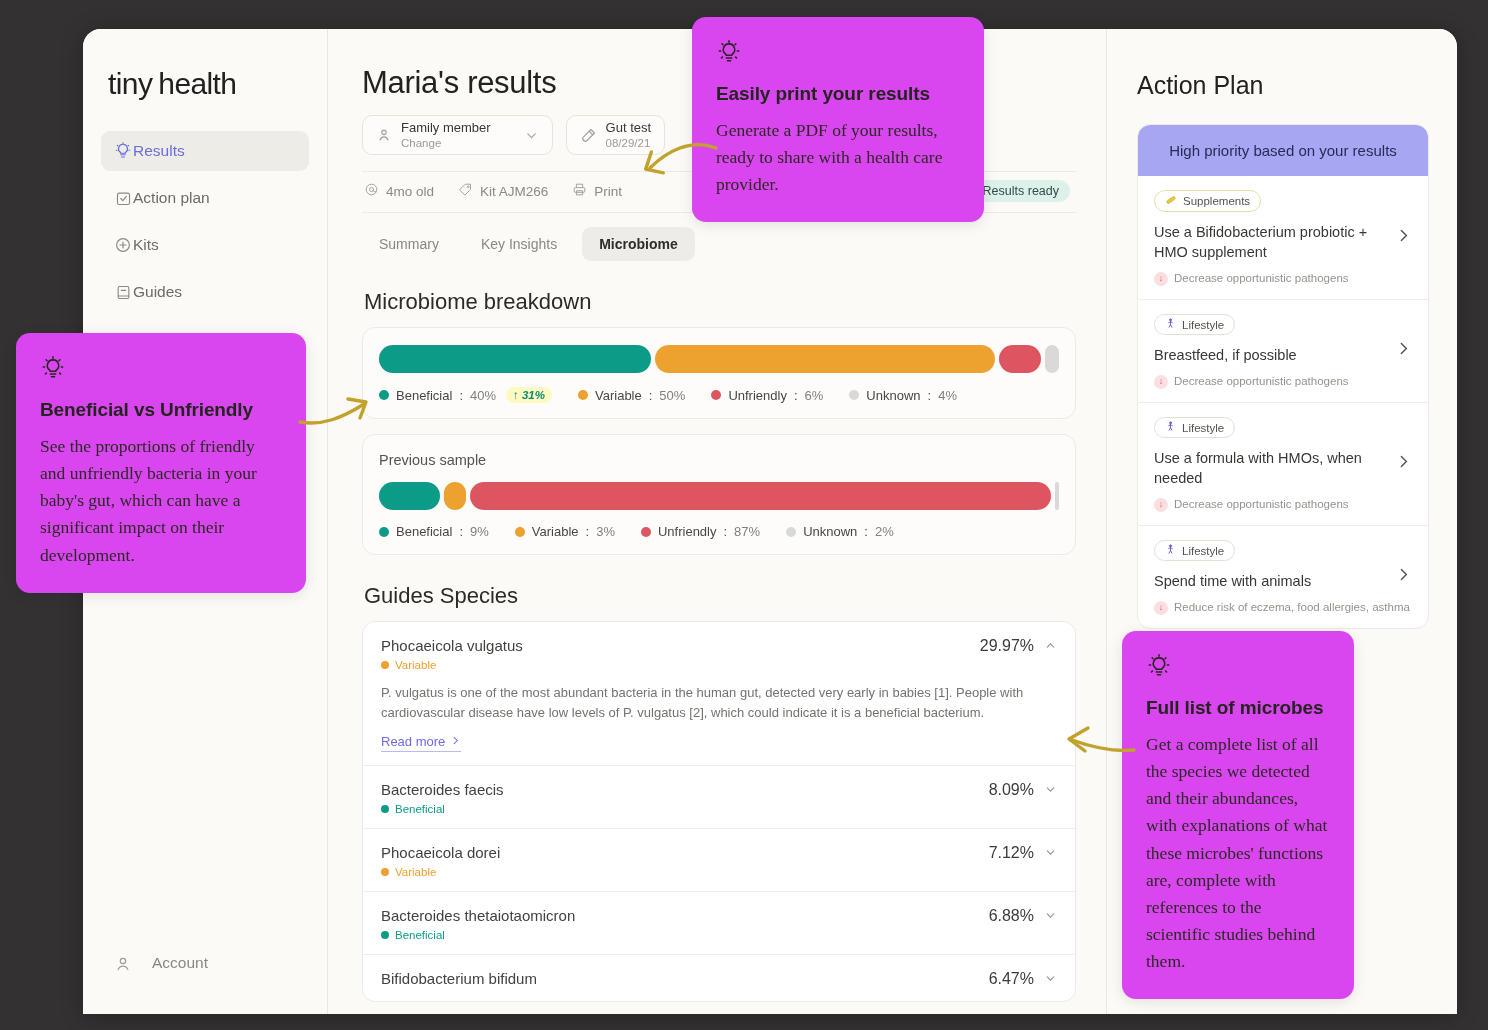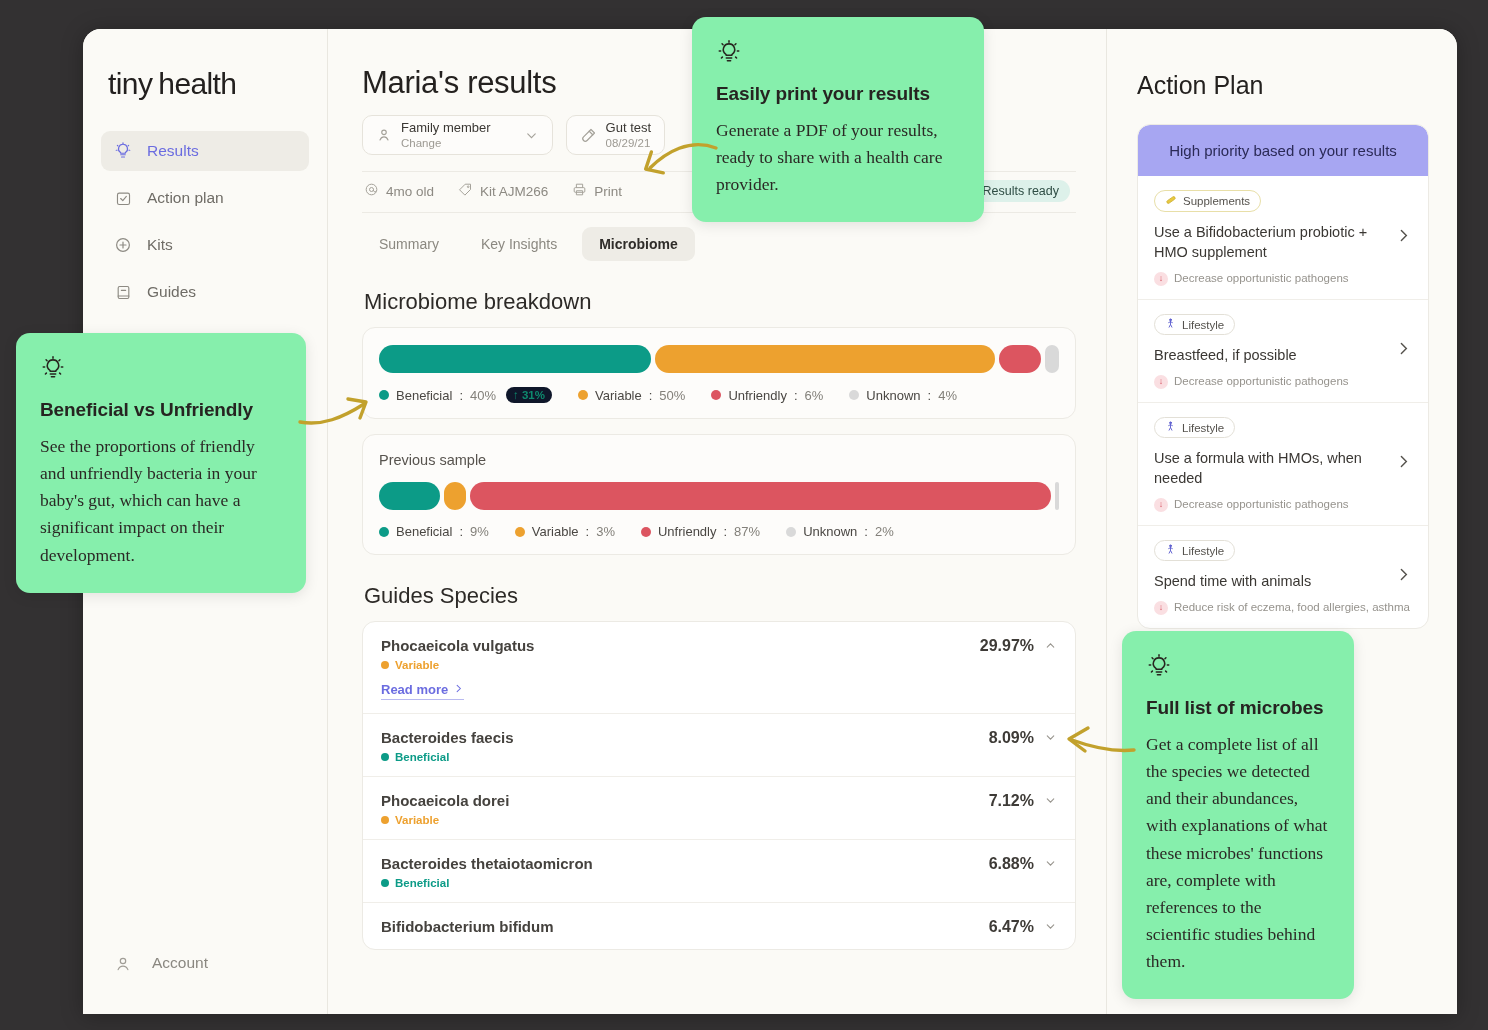--- a/index.html
+++ b/index.html
@@ -31,21 +31,21 @@
     position: relative;
   }
   .logo {
     font-size: 30px; letter-spacing: -0.6px;
     color: #23201f; font-weight: 400;
     margin: 10px 0 0 7px;
   }
   .logo b { font-weight: 400; }
   .nav { margin-top: 30px; }
   .nav-item {
-    display: flex; align-items: center; gap: 14px;
+    display: flex; align-items: center; 
     height: 40px; padding: 0 12px;
     border-radius: 9px; cursor: pointer;
     color: #6f6c66; font-size: 15.5px;
     margin-bottom: 7px;
   }
   .nav-item.active { background: #eeece6; color: #6b6ce0; }
   .nav-ico { width: 20px; height: 20px; display:flex; align-items:center; justify-content:center; flex:0 0 20px;}
   .account {
     position: absolute; left: 18px; bottom: 22px;
     display: flex; gap: 19px;
@@ -106,30 +106,30 @@
 
   .bar { display: flex; gap: 4px; height: 28px; }
   .seg { border-radius: 14px; }
 
   .legend { display: flex; align-items: center; gap: 26px; margin-top: 14px; flex-wrap: wrap; }
   .lg { display: flex; align-items: center; gap: 7px; font-size: 13px; }
   .dot { width: 10px; height: 10px; border-radius: 50%; flex: 0 0 10px; }
   .lg-name { color: #4a4743; }
   .lg-val { color: #83807a; }
   .delta {
-    background: #0f172a; color: #0e8a6e; font-size: 11.5px; font-weight: 700;
-    border-radius: 10px; padding: 2px 7px; margin-left: 3px;
+    background: #fef9c3; color: #0e8a6e; font-size: 11.5px; font-weight: 700;
+    border-radius: 10px; padding: 2px 7px; margin-left: 3px; font-style: italic;
   }
 
   
   .species-card {
     border: 1px solid #eceae4; border-radius: 13px;
     background: #fff; overflow: hidden;
   }
-  .sp-row { padding: 15px 18px 13px 18px; border-bottom: 1px solid #f0eee9; font-weight: bold; }
+  .sp-row { padding: 15px 18px 13px 18px; border-bottom: 1px solid #f0eee9; }
   .sp-head { display: flex; align-items: flex-start; justify-content: space-between; }
   .sp-name { font-size: 15px; color: #45423e; }
   .sp-tag { display: flex; align-items: center; gap: 6px; font-size: 11.5px; margin-top: 5px; }
   .sp-right { display: flex; align-items: flex-end; gap: 10px; font-size: 16px; color: #3e3b37; white-space: nowrap; }
   .sp-caret { color: #99968f; font-size: 13px; }
   .sp-desc { font-size: 13px; color: #76736d; line-height: 1.55; margin-top: 12px; }
   .readmore {
     display: inline-flex; align-items: center; gap: 5px;
     color: #6b6ce0; font-size: 13px; margin-top: 11px;
     border-bottom: 1.5px solid #b9baf0; padding-bottom: 2px; cursor: pointer;
@@ -161,21 +161,21 @@
   .pi-title { font-size: 14.5px; color: #3a3733; margin-top: 10px; line-height: 1.38; padding-right: 34px; }
   .pi-sub { display: flex; align-items: flex-start; gap: 6px; font-size: 11.5px; color: #96938d; margin-top: 9px; line-height:1.3; }
   .pi-arrow { position: absolute; right: 16px; top: 50%; transform: translateY(-50%); color: #55524d; font-size: 19px; }
   .arrow-dn {
     width: 14px; height: 14px; border-radius: 50%; background: #fadfe2;
     color: #d4505f; font-size: 9px; display: flex; align-items: center; justify-content: center; flex: 0 0 14px; margin-top:1px;
   }
 
   
   .callout {
-    position: absolute; background: #86efac;
+    position: absolute; background: #d946ef;
     border-radius: 14px; padding: 22px 24px 24px 24px;
     box-shadow: 0 3px 14px rgba(0,0,0,.10);
     z-index: 40;
   }
   .co-bulb { margin-bottom: 14px; }
   .co-title { font-size: 19px; color: #262421; font-weight: 700; letter-spacing: -.1px; }
   .co-body {
     font-family: "Liberation Serif", serif;
     font-size: 17.5px; color: #2b2925; line-height: 1.55; margin-top: 12px;
   }
@@ -408,20 +408,21 @@
             </div>
             <div class="sp-right">
               <span>29.97%</span>
               <span class="sp-caret">
                 <svg width="13" height="13" viewBox="0 0 24 24" fill="none" stroke="#99968f" stroke-width="2" stroke-linecap="round">
                     <path d="M6 15l6-6 6 6"></path>
                   </svg>
               </span>
             </div>
           </div>
+          <div class="sp-desc">P. vulgatus is one of the most abundant bacteria in the human gut, detected very early in babies [1]. People with cardiovascular disease have low levels of P. vulgatus [2], which could indicate it is a beneficial bacterium.</div>
           <div class="readmore">
             <span>Read more</span>
             <span>
               <svg width="11" height="11" viewBox="0 0 24 24" fill="none" stroke="#6b6ce0" stroke-width="2.2" stroke-linecap="round">
                   <path d="M9 5l7 7-7 7"></path>
                 </svg>
             </span>
           </div>
         </div>
 

